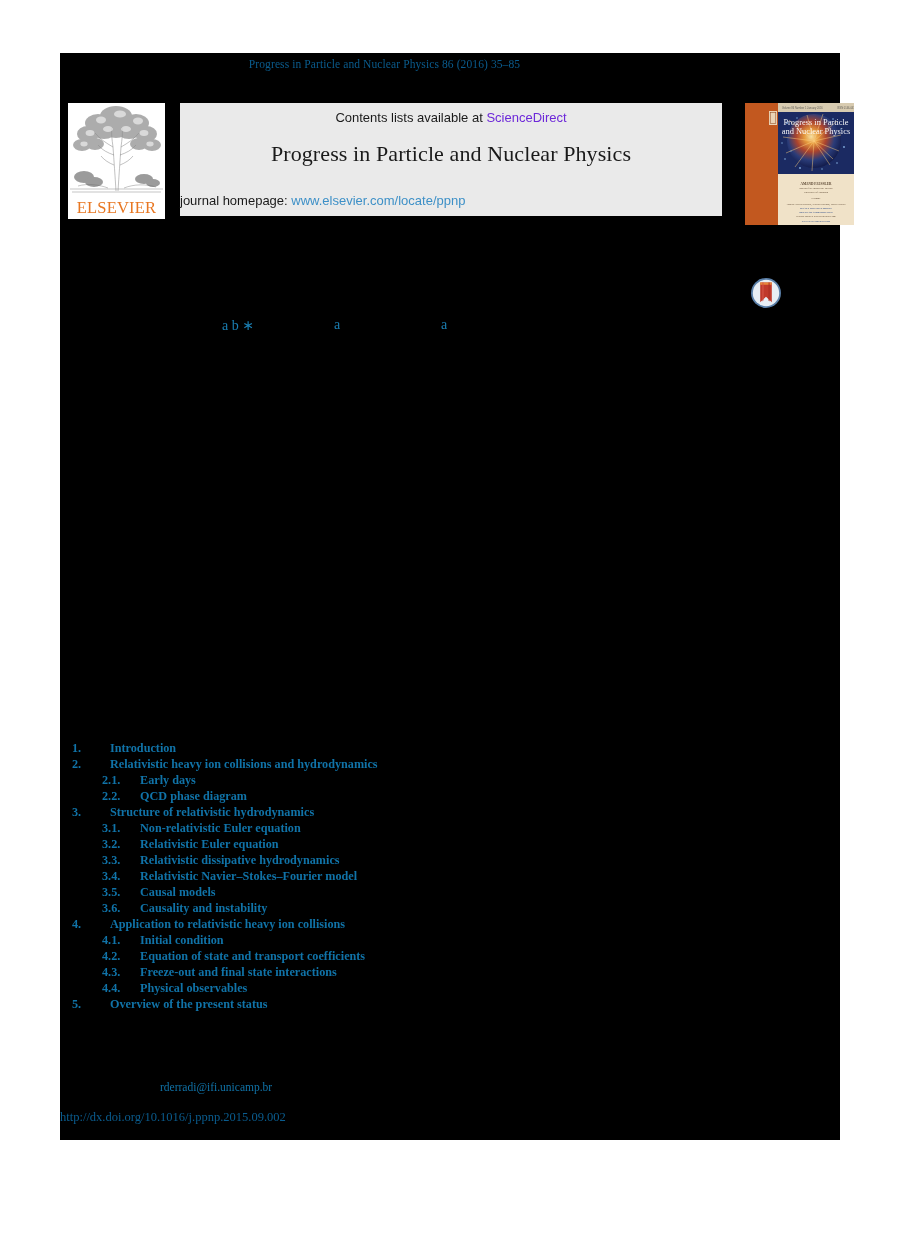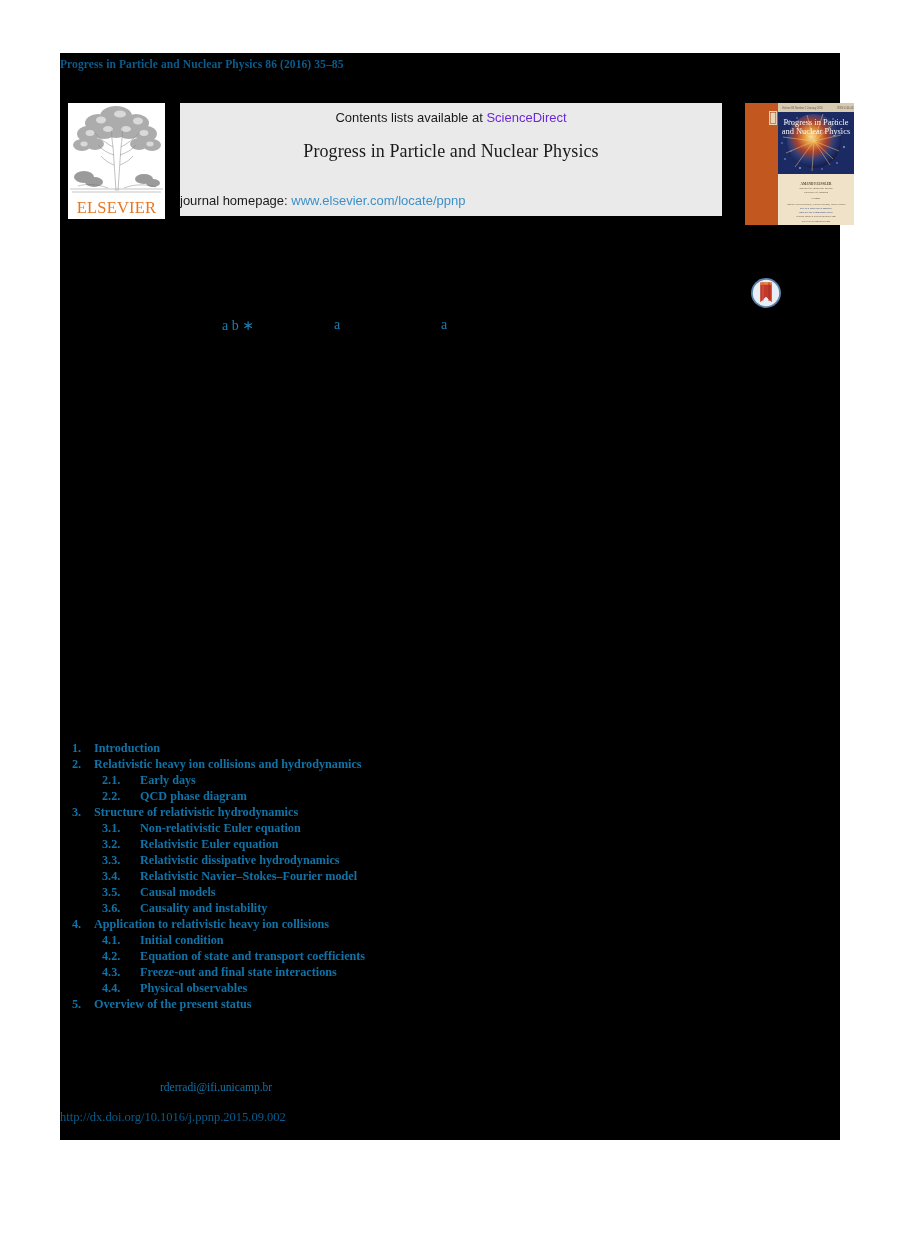--- a/index.html
+++ b/index.html
@@ -30,24 +30,24 @@
     height: 1087px;
     background: #000000;
   }
 
   
   .running-head {
     position: absolute;
     left: 0;
     top: 5px;
     width: 649px;
-    text-align: left;
+    text-align: center;
     font-family: "Liberation Serif", serif;
     font-size: 11.5px;
-    font-weight: bold;
+    font-weight: normal;
     color: #0a5c8e;
     letter-spacing: .1px;
     white-space: nowrap;
   }
 
   
   .masthead {
     position: absolute;
     left: 0;
     top: 50px;
@@ -108,21 +108,21 @@
     color: #1a1a1a;
   }
   .contents-line .sd-link { color: #6d28d9; }
   .journal-title {
     position: absolute;
     left: 0;
     top: 38px;
     width: 542px;
     text-align: center;
     font-family: "Liberation Serif", serif;
-    font-size: 18px;
+    font-size: 22px;
     color: #1a1a1a;
     letter-spacing: .1px;
   }
   .homepage-line {
     position: absolute;
     left: 0;
     bottom: 8px;
     width: 542px;
     text-align: left;
     font-family: "Liberation Sans", sans-serif;
@@ -194,21 +194,21 @@
     color: #1073a8;
   }
   .toc-label {
     position: absolute;
     font-family: "Liberation Serif", serif;
     font-size: 12.2px;
     font-weight: bold;
     color: #1073a8;
   }
   .toc-row.lvl1 .toc-num   { left: 12px; }
-  .toc-row.lvl1 .toc-label { left: 34px; }
+  .toc-row.lvl1 .toc-label { left: 50px; }
   .toc-row.lvl2 .toc-num   { left: 42px; }
   .toc-row.lvl2 .toc-label { left: 80px; }
 
   
   .email-line {
     position: absolute;
     left: 100px;
     top: 1028px;
     font-family: "Liberation Serif", serif;
     font-size: 11.5px;

